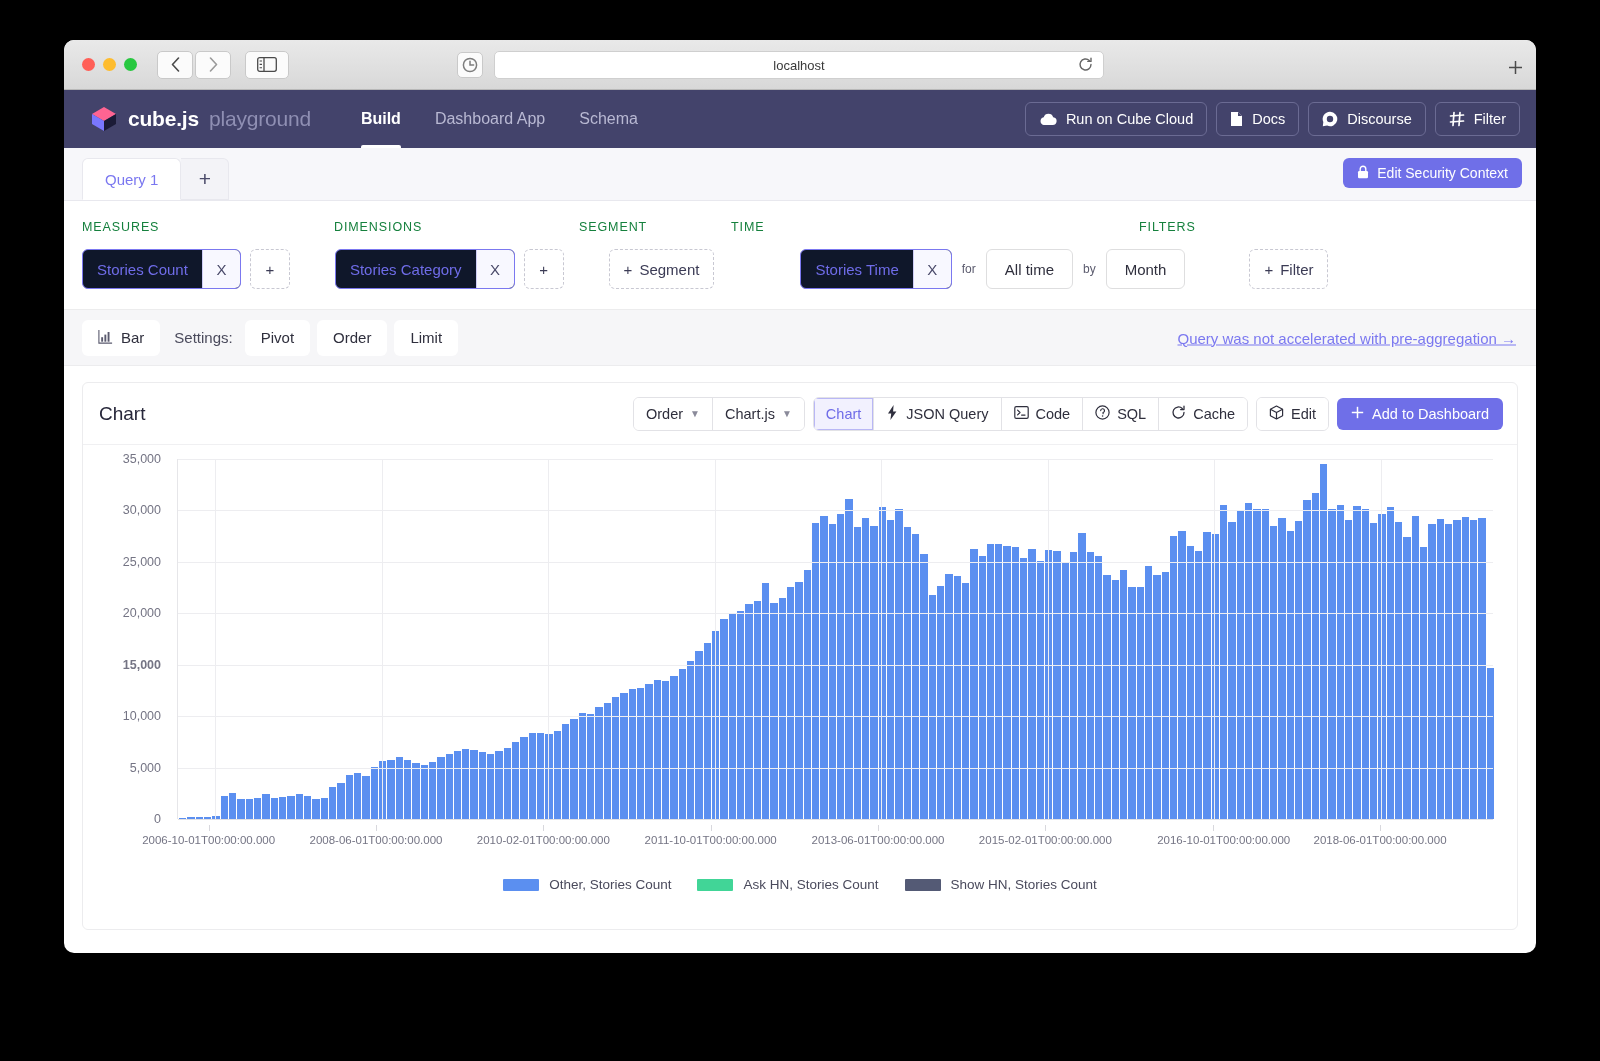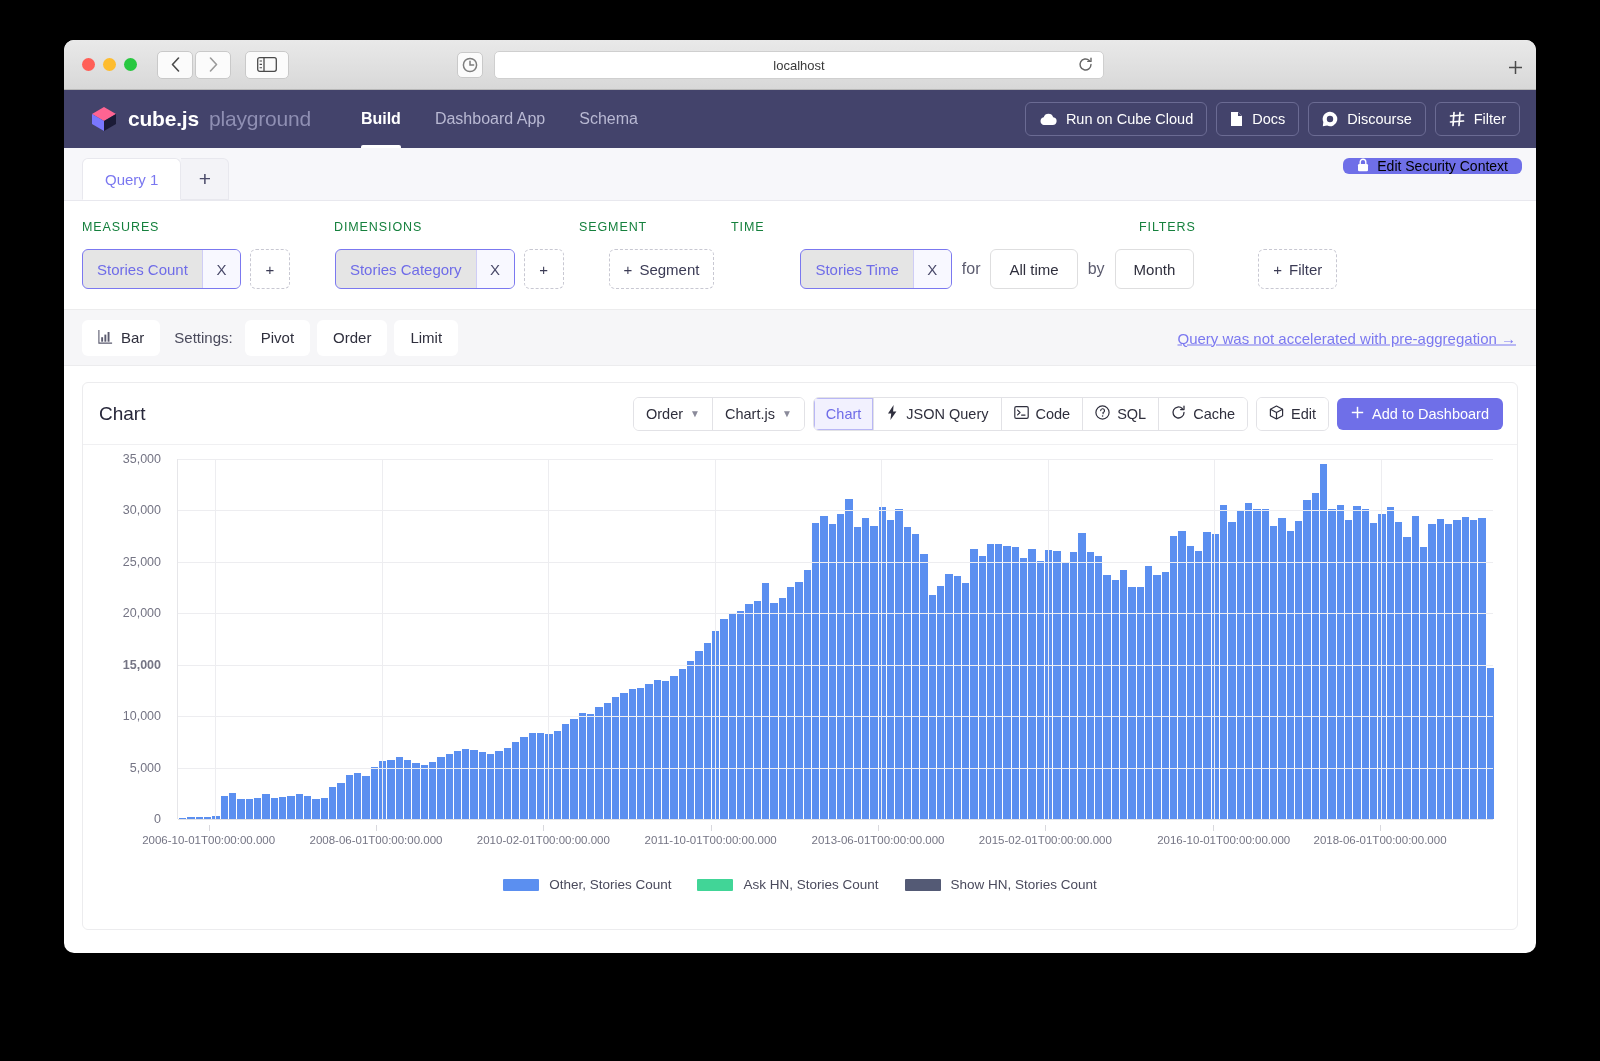--- a/index.html
+++ b/index.html
@@ -112,59 +112,59 @@
     height:42px; width:48px;
     display:flex; align-items:center; justify-content:center;
     font-size:21px; color:#4a4a6a;
     background:#f3f3f7;
     border:1px solid #e8e8ee; border-bottom:1px solid #e8e8ee;
     border-left:none;
     border-radius:0 6px 0 0;
   }
   .sec-btn {
     position:absolute; right:14px; top:10px;
-    height:16px; padding:0 14px;
-    background:#6f6fe8; color:#000000;
+    height:30px; padding:0 14px;
+    background:#6f6fe8; color:#ffffff;
     border-radius:6px; font-size:14px;
     display:flex; align-items:center; gap:8px;
   }
   
   .builder {
     background:#fff; padding:16px 18px 20px 18px;
     border-bottom:1px solid #ececed;
     position:relative;
   }
   .labels { display:flex; align-items:center; height:20px; }
   .lbl { font-size:12.5px; letter-spacing:.9px; color:#15803d; font-weight:500; }
   .controls { display:flex; align-items:center; margin-top:12px; }
   .pill {
     height:40px; display:flex; align-items:center;
     border:1px solid #7b78f0; border-radius:6px;
-    background:#e5e5e5; overflow:hidden;
+    background:#0f172a; overflow:hidden;
   }
   .pill-text { padding:0 14px; font-size:15px; color:#6f6ce8; }
   .pill-x {
     width:38px; height:100%;
     display:flex; align-items:center; justify-content:center;
     font-size:15px; color:#4a4a6a;
     background:#f8f8ff; border-left:1px solid #cfcdf6;
   }
   .dashbtn {
     height:40px; min-width:40px; padding:0 14px; margin-left:9px;
     border:1px dashed #c8c8d2; border-radius:6px;
     background:#fff; color:#3b3b55; font-size:15px;
     display:flex; align-items:center; justify-content:center; gap:7px;
   }
   .plainbtn {
     height:40px; padding:0 18px;
     border:1px solid #dededf; border-radius:6px;
     background:#fff; color:#2f2f3d; font-size:15px;
     display:flex; align-items:center; justify-content:center;
   }
-  .conj { font-size:16px; color:#5b5b6e; margin:0 10px; }
+  .conj { font-size:12px; color:#5b5b6e; margin:0 10px; }
   
   .settings {
     background:#f6f6f8; padding:10px 18px;
     display:flex; align-items:center;
     border-bottom:1px solid #ececee;
     position:relative; height:56px;
   }
   .wbtn {
     height:36px; padding:0 16px;
     background:#fff; border-radius:6px;

